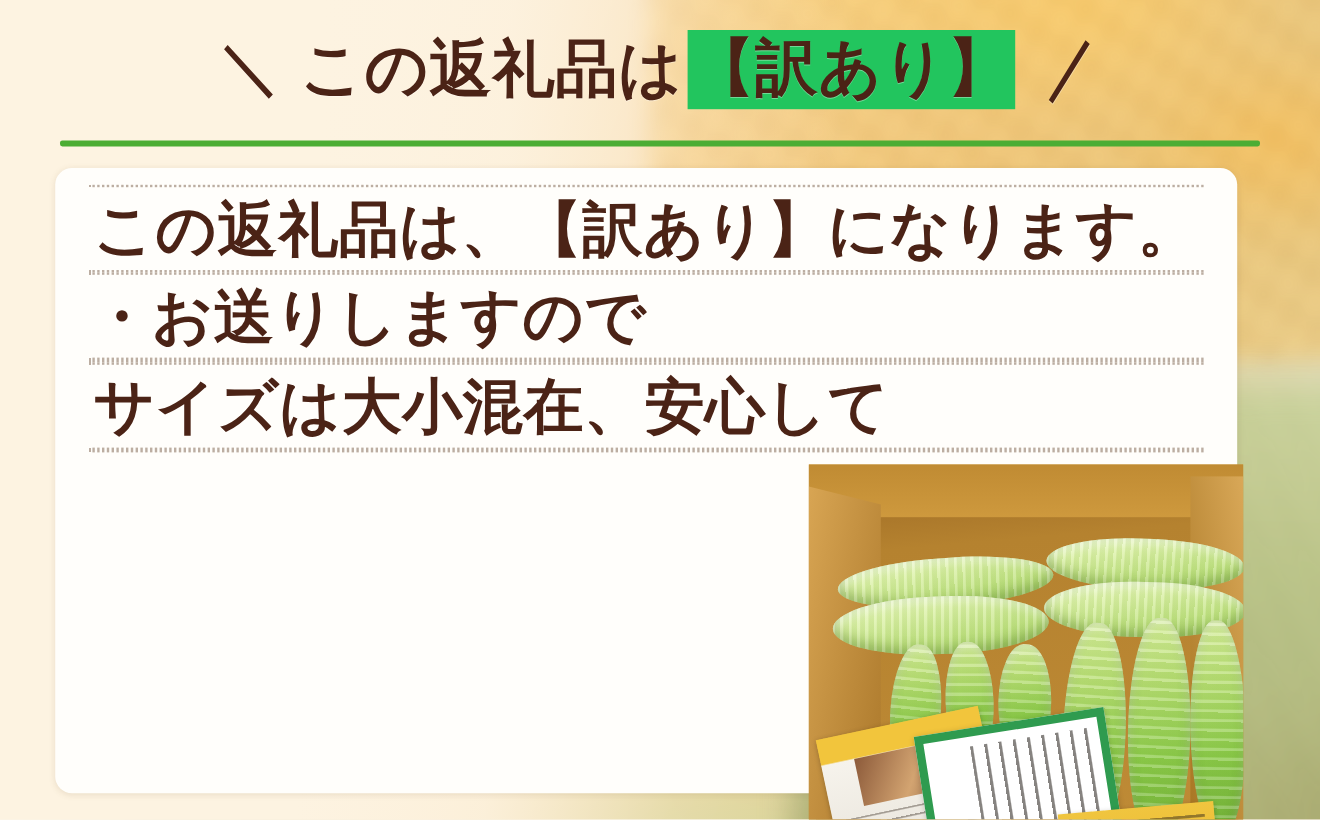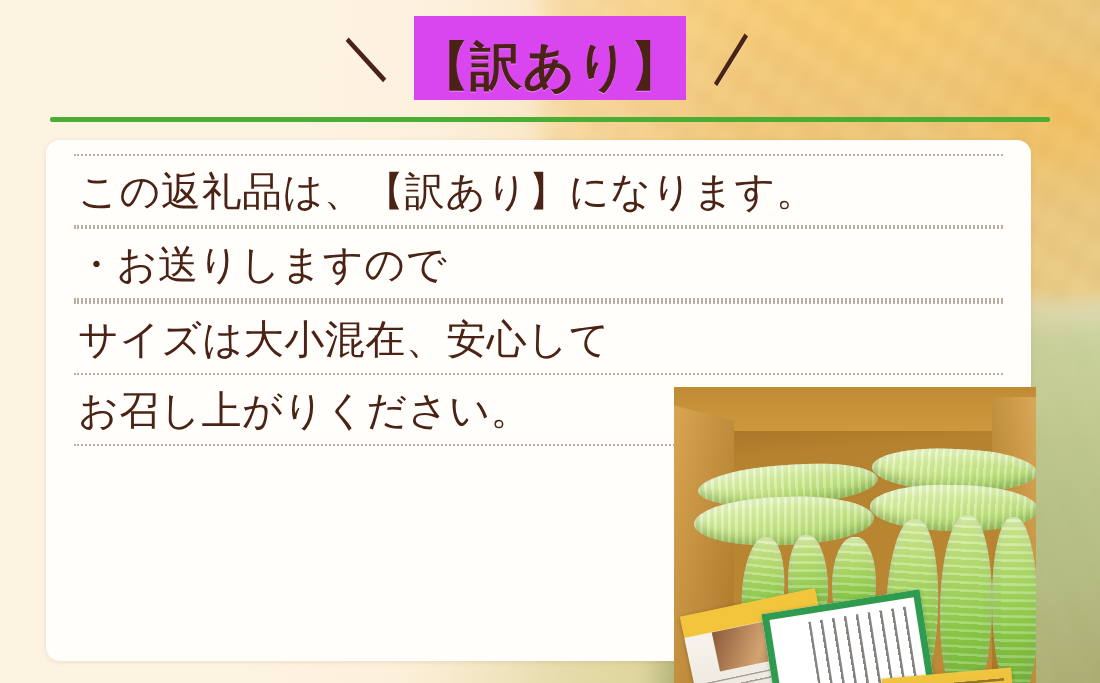--- a/index.html
+++ b/index.html
@@ -112,22 +112,22 @@
     font-size: 54px;
     font-weight: bold;
     color: #4b2316;
     margin: 0 16px;
     position: relative;
     top: -2px;
   }
   .slash.left  { transform: rotate(-6deg) scaleX(0.85); }
   .slash.right { transform: rotate(-6deg) scaleX(0.85); }
   .hl-mark {
-    background: #d946ef;
-    padding: 24px 4px 8px 4px;
+    background: #22c55e;
+    padding: 6px 4px 8px 4px;
     margin: 0 4px;
     box-decoration-break: clone;
     -webkit-box-decoration-break: clone;
   }
 
   
   .green-rule {
     position: absolute;
     left: 50px;
     top: 117px;
@@ -161,22 +161,22 @@
     height: 0;
     border-top: 2px dotted #bcaea2;
     width: 100%;
   }
   .row {
     height: 69px;
     display: flex;
     align-items: center;
   }
   .row-text {
-    font-size: 40px;
-    font-weight: normal;
+    font-size: 50px;
+    font-weight: bold;
     color: #4b2316;
     line-height: 1;
     letter-spacing: 0.5px;
     white-space: nowrap;
     padding-left: 4px;
   }
   .row-text.bullet { padding-left: 2px; }
 
   
   .photo-frame {
@@ -302,20 +302,21 @@
   <div class="bg-photo">
     <div class="corn-layer"></div>
     <div class="kernels"></div>
     <div class="husk"></div>
     <div class="left-fade"></div>
   </div>
 
   <div class="header">
     <div class="headline">
       <span class="slash left">＼</span>
+      <span>この返礼品は</span>
       <span class="hl-mark">【訳あり】</span>
       <span class="slash right">／</span>
     </div>
   </div>
 
   <div class="green-rule"></div>
 
   <div class="card">
     <div class="rows">
 
@@ -334,23 +335,20 @@
       <div class="dotline"></div>
 
       <div class="dotline"></div>
 
       <div class="dotline"></div>
       <div class="row">
         <span class="row-text">サイズは大小混在、安心して</span>
       </div>
 
       <div class="dotline"></div>
-      <div class="row">
-        <span class="row-text">お召し上がりください。</span>
-      </div>
 
       <div class="dotline"></div>
     </div>
 
     <div class="photo-frame">
       <div class="photo">
         <div class="box-inner"></div>
         <div class="box-flap-left"></div>
         <div class="box-flap-right"></div>
 

